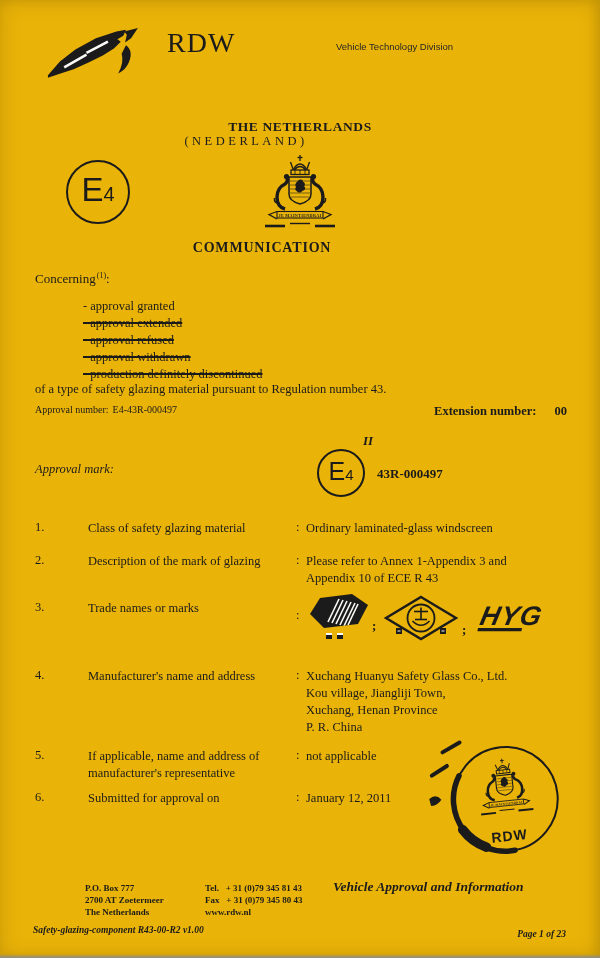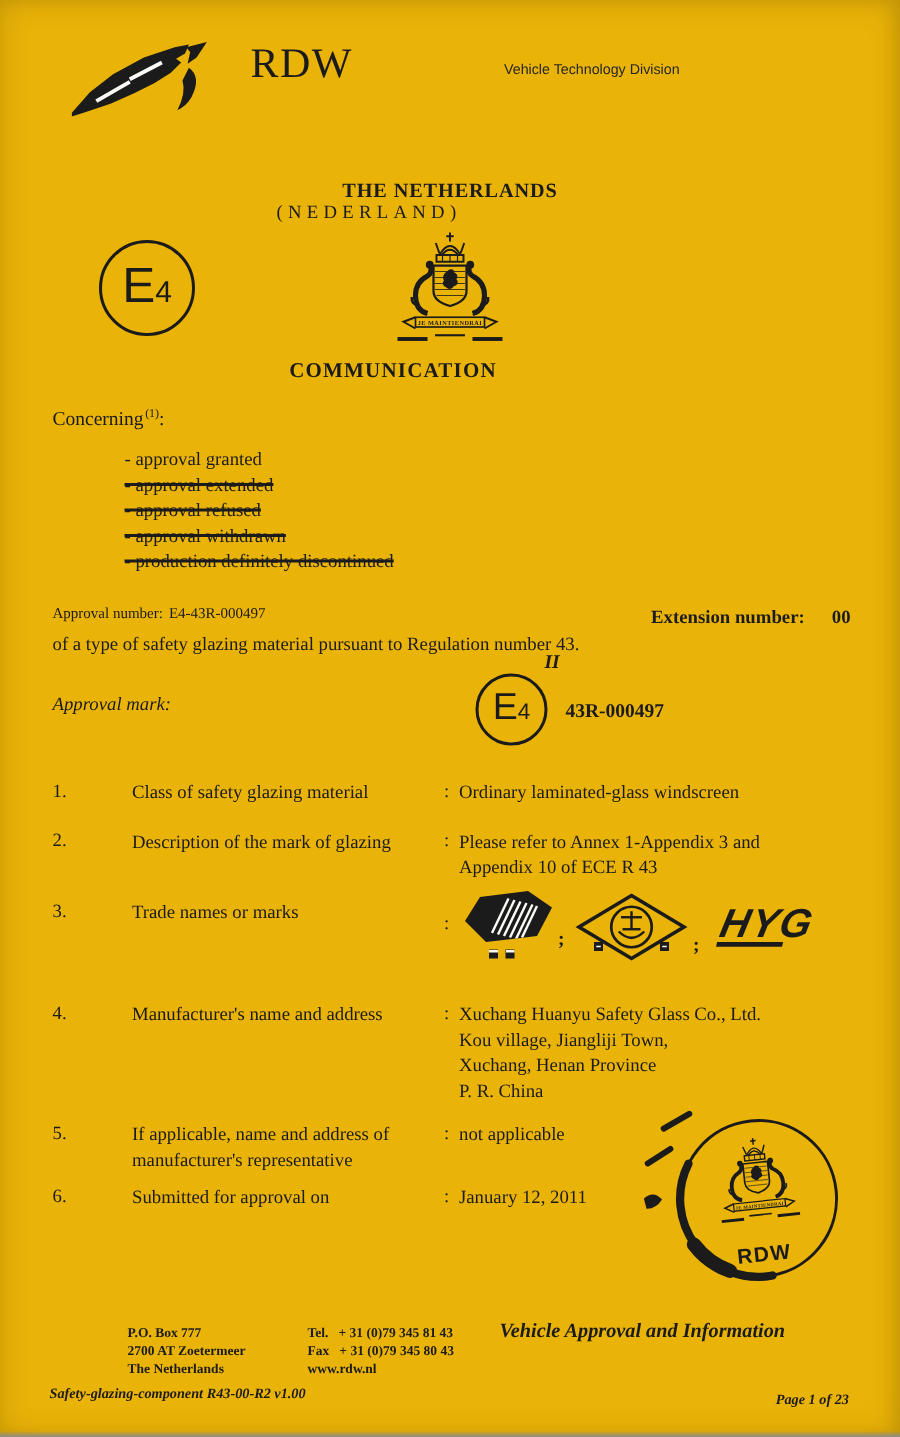--- a/index.html
+++ b/index.html
@@ -32,21 +32,21 @@
   .e4-big .dg{font-size:20px;}
   .e4-small{left:317px;top:449px;width:44px;height:44px;border-width:2px;}
   .e4-small .lt{font-size:25px;line-height:41px;}
   .e4-small .dg{font-size:15px;}
 
   
   .concerning{left:35px;top:271px;font-size:13px;}
   .concerning sup{font-size:8px;}
   .clist{left:35px;top:298px;font-size:12.5px;line-height:17px;margin-left:48px;}
   .clist .struck{text-decoration:line-through;text-decoration-thickness:1.5px;}
-  .subject{left:35px;top:382px;font-size:12.5px;margin-top:40px;}
+  .subject{left:35px;top:382px;font-size:12.5px;}
 
   
   .apnum{left:35px;top:404px;font-size:10px;font-weight:400;}
   .apnum .v{margin-left:4px;}
   .extnum{right:33px;top:404px;font-size:12.5px;font-weight:700;text-align:right;}
   .extnum .v{margin-left:18px;}
   .mark-label{left:35px;top:462px;font-size:12.5px;font-style:italic;text-align:center;}
   .mark-class{left:363px;top:433px;font-size:13px;font-style:italic;font-weight:700;}
   .mark-number{left:377px;top:466px;font-size:13px;font-weight:700;}
 

